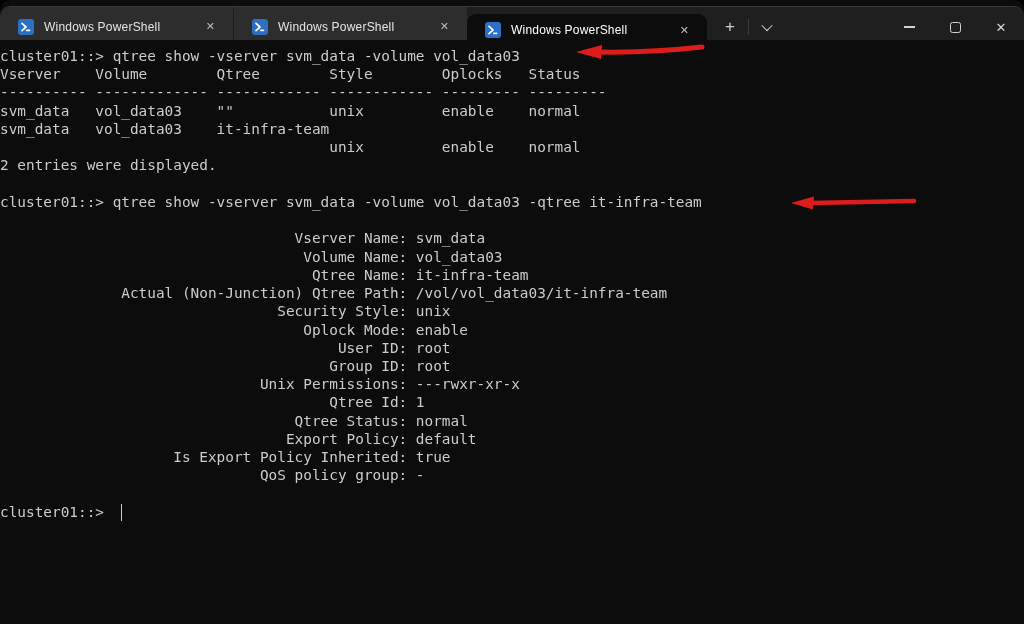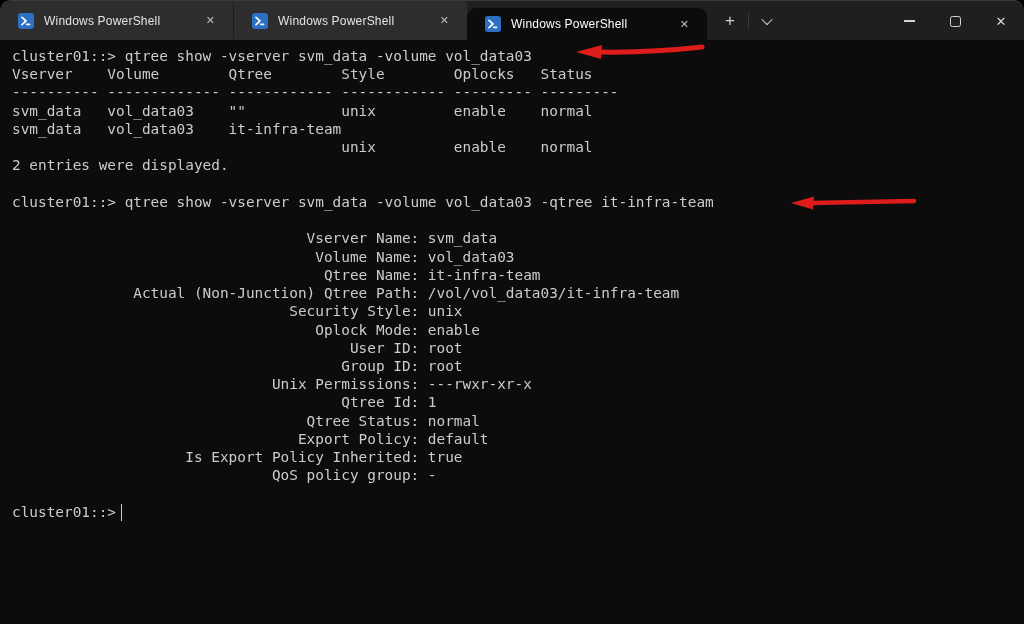--- a/index.html
+++ b/index.html
@@ -7,21 +7,21 @@
     --tab-inactive:#2d2d2d; --tab-active:#0c0c0c; --chrome-fg:#d4d4d4;
     --arrow-red:#de1c1c; --ps-blue:#2b70c4;
   }
   *{box-sizing:border-box;margin:0;padding:0;}
   html,body{width:1024px;height:624px;background:#000;overflow:hidden;}
   body{font-family:"Liberation Sans","DejaVu Sans",sans-serif;}
   .window{width:1024px;height:624px;background:var(--terminal-bg);
     border-radius:10px 10px 0 0;overflow:hidden;position:relative;}
   
   .titlebar{height:40px;background:var(--titlebar-bg);display:flex;align-items:stretch;
-    border-top:1px solid #3a3a3a;border-radius:10px 10px 0 0;position:relative;}
+    border-top:1px solid #3a3a3a;border-radius:10px 10px 0 0;position:relative;margin-top:6px;}
   .tab{width:233px;display:flex;align-items:center;padding:0 14px 0 18px;gap:10px;
     color:#e4e4e4;font-size:12px;cursor:default;}
   .tab.inactive{background:var(--tab-inactive);}
   .tab.first{border-top-left-radius:10px;}
   .tab.active{background:var(--tab-active);width:240px;margin-top:8px;height:32px;
     border-radius:9px 9px 0 0;color:#ffffff;align-self:flex-end;}
   .tab-title{flex:1;white-space:nowrap;overflow:hidden;letter-spacing:.2px;}
   .tab-close{color:#bdbdbd;font-size:11px;line-height:1;padding:3px 4px;border-radius:4px;}
   .tab-divider{width:1px;height:16px;background:#1b1b1b;align-self:center;}
   .ps-icon{width:16px;height:16px;flex:0 0 16px;display:block;}
@@ -33,21 +33,21 @@
     transform:rotate(45deg) translate(-1px,-1px);}
   .spacer{flex:1;}
   .win-btn{width:46px;height:40px;display:grid;place-items:center;background:transparent;
     border:none;color:var(--chrome-fg);}
   .min-glyph{width:11px;height:1.5px;background:var(--chrome-fg);}
   .max-glyph{width:11px;height:11px;border:1.2px solid var(--chrome-fg);border-radius:2.5px;}
   .close-glyph{font-size:13px;color:var(--chrome-fg);font-family:"DejaVu Sans",sans-serif;}
   
   .terminal{position:absolute;left:0;top:40px;right:0;bottom:0;background:var(--terminal-bg);
     font-family:"DejaVu Sans Mono","Liberation Mono",monospace;font-size:14.4px;line-height:18.23px;}
-  .terminal pre{white-space:pre;color:var(--terminal-fg);padding:7px 0 0 12px;
+  .terminal pre{white-space:pre;color:var(--terminal-fg);padding:7px 0 0 0;
     font:inherit;}
   .cursor{position:absolute;left:calc(8px + 13ch);top:463.6px;width:1.5px;height:17px;
     background:#cccccc;animation:blink 1.06s steps(1) infinite;}
   @keyframes blink{50%{opacity:0;}}
   .arrows{position:absolute;inset:0;width:100%;height:100%;pointer-events:none;}
 </style>
 </head>
 <body>
 
 <div class="window">

